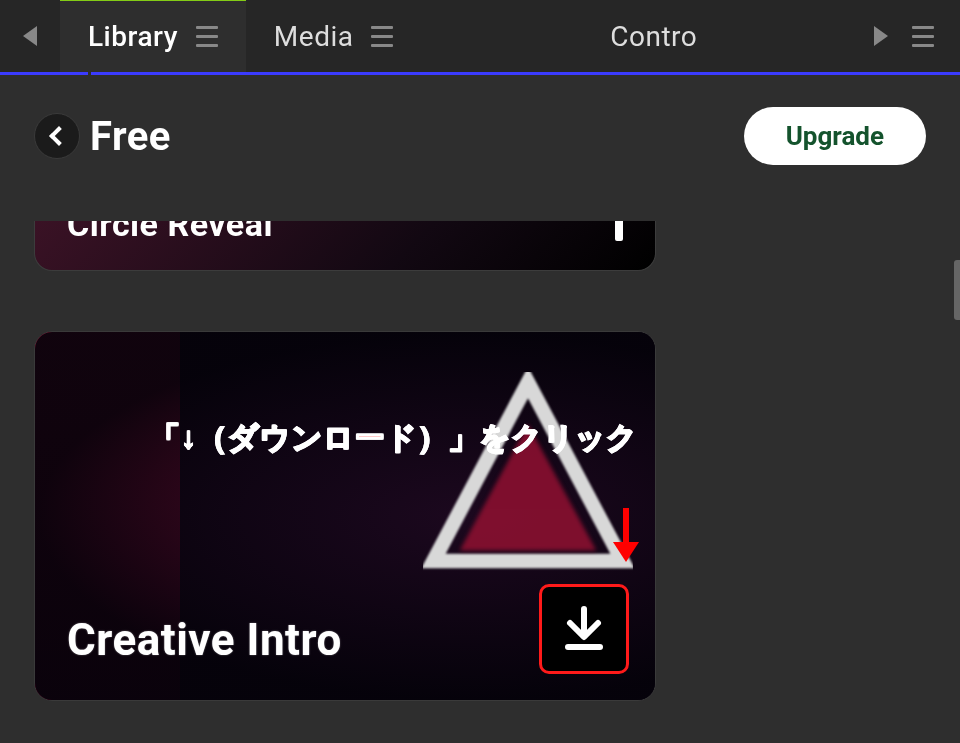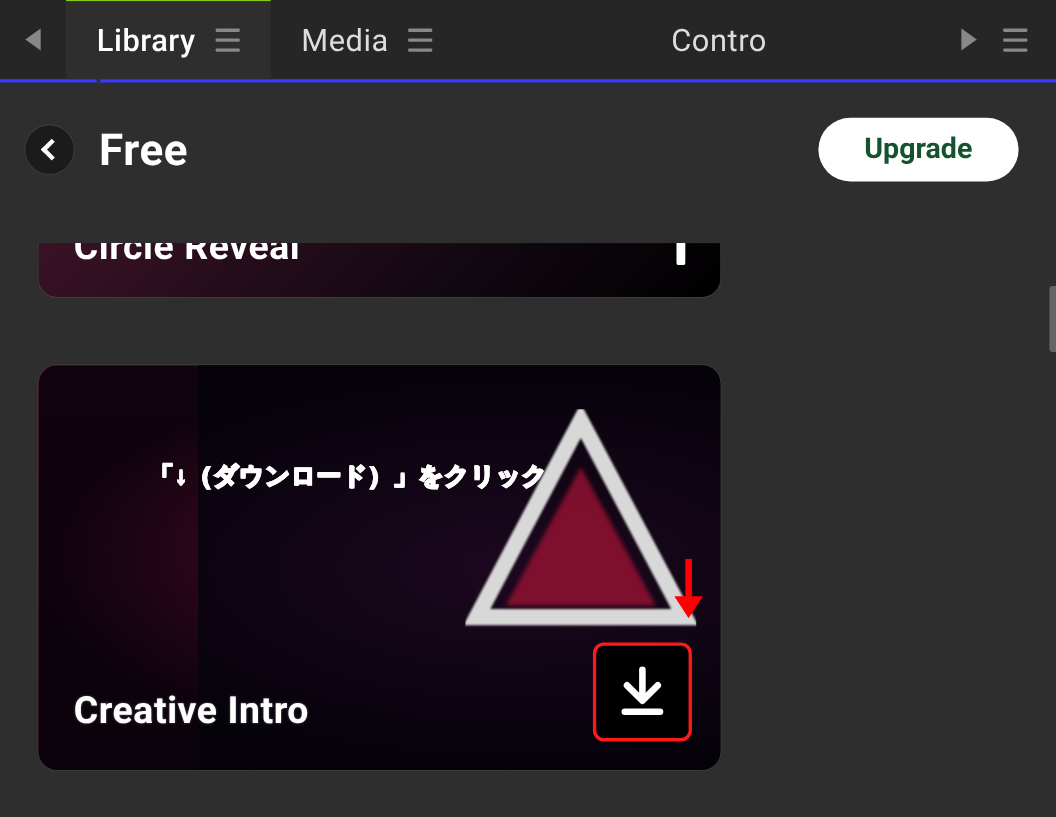--- a/index.html
+++ b/index.html
@@ -15,45 +15,45 @@
     .tab.active::before, .tab.active::after { content:""; position:absolute; bottom:-3px; width:3px; height:3px; background:#2e2e2e; }
     .tab-label { font-size:28px; color:#ddd; font-weight:400; letter-spacing:0.5px; }
     .tab.active .tab-label { color:#fff; font-weight:500; }
     .tab-grip { display:flex; flex-direction:column; gap:6px; }
     .tab-grip .line { width:22px; height:3px; background:#888; border-radius:1px; }
     .tab.last-partial { flex:1; justify-content:center; padding-left:40px; }
     .tab-scroll-right { display:flex; align-items:center; gap:24px; padding-right:26px; }
     .tab-scroll-right .tri { width:0; height:0; border-top:10px solid transparent; border-bottom:10px solid transparent; border-left:14px solid #888; }
 
     
-    .header-row { display:flex; align-items:center; padding:32px 34px 20px 22px; gap:22px; }
+    .header-row { display:flex; align-items:center; padding:32px 34px 20px 34px; gap:10px; }
     .back-btn { width:46px; height:46px; border-radius:50%; background:#1b1b1b; display:flex; align-items:center; justify-content:center; border:1px solid #3a3a3a; cursor:pointer; }
     .back-chev { width:14px; height:14px; border-left:4px solid #fff; border-bottom:4px solid #fff; transform:rotate(45deg); margin-left:4px; }
     .header-title { font-size:40px; font-weight:700; color:#fff; letter-spacing:0.5px; }
     .spacer { flex:1; }
     .upgrade-btn { background:#fff; color:#14532d; font-size:26px; font-weight:700; border:none; border-radius:30px; padding:14px 42px; cursor:pointer; }
 
     
     .content { padding:0 34px;margin-top:36px; }
 
     .card-partial { height:50px; background:linear-gradient(135deg,#3a1225 0%,#120812 60%,#000 100%); border-radius:0 0 18px 18px; border:1px solid #3c3c3c; border-top:none; display:flex; align-items:flex-start; justify-content:space-between; padding:0 32px; overflow:hidden; position:relative; width:622px; }
     .card-partial-title { color:#fff; font-size:34px; font-weight:700; line-height:1; margin-top:-14px; letter-spacing:0.5px; filter:blur(0.5px); }
     .card-partial-icon { width:8px; height:24px; background:#fff; border-radius:2px; margin-top:-4px; }
 
     .card-main { margin-top:60px; width:622px; height:370px; border-radius:18px; overflow:hidden; position:relative; border:1px solid #3a3a3a; background:#0a0510; }
     .card-bg-grad { position:absolute; left:0; top:0; bottom:0; width:145px; background:linear-gradient(180deg,#e02050 0%,#c01040 40%,#6a0527 100%); }
     .card-dark { position:absolute; inset:0; background:radial-gradient(ellipse at 70% 50%, rgba(40,10,40,0.6) 0%, rgba(5,2,10,0.95) 70%); mix-blend-mode:normal; pointer-events:none; }
     .card-main svg.triangle { position:absolute; right:22px; top:40px; width:210px; height:210px; }
-    .card-label { position:absolute; left:32px; bottom:34px; color:#fff; font-size:34px; font-weight:700; letter-spacing:0.5px; text-shadow:0 0 2px rgba(255,255,255,0.4); }
+    .card-label { position:absolute; left:32px; bottom:34px; color:#fff; font-size:44px; font-weight:700; letter-spacing:0.5px; text-shadow:0 0 2px rgba(255,255,255,0.4); }
 
     .download-box { position:absolute; right:26px; bottom:26px; width:90px; height:90px; background:#000; border:3px solid #ff1a1a; border-radius:10px; display:flex; align-items:center; justify-content:center; cursor:pointer; }
     .download-box svg { width:48px; height:48px; }
 
     
-    .annotation-text { position:absolute; left:136px; top:418px; font-size:22px; font-weight:900; color:#ff0000; -webkit-text-stroke:2px #fff; text-stroke:2px #fff; letter-spacing:1px; white-space:nowrap; z-index:50; text-shadow:0 0 1px #fff,1px 0 0 #fff,-1px 0 0 #fff,0 1px 0 #fff,0 -1px 0 #fff; }
+    .annotation-text { position:absolute; left:150px; top:418px; font-size:30px; font-weight:900; color:#ff0000; -webkit-text-stroke:2px #fff; text-stroke:2px #fff; letter-spacing:1px; white-space:nowrap; z-index:50; text-shadow:0 0 1px #fff,1px 0 0 #fff,-1px 0 0 #fff,0 1px 0 #fff,0 -1px 0 #fff; }
     .annotation-arrow { position:absolute; left:613px; top:508px; z-index:50; }
     .annotation-arrow svg { width:26px; height:54px; }
 
     .card-next-peek { margin-top:54px; width:622px; height:18px; background:#000; border-radius:18px 18px 0 0; border:1px solid #3a3a3a; border-bottom:none; }
 
     .right-edge { position:absolute; right:0; top:260px; width:6px; height:60px; background:#666; border-radius:3px 0 0 3px; }
   </style>
 </head>
 <body>
 

